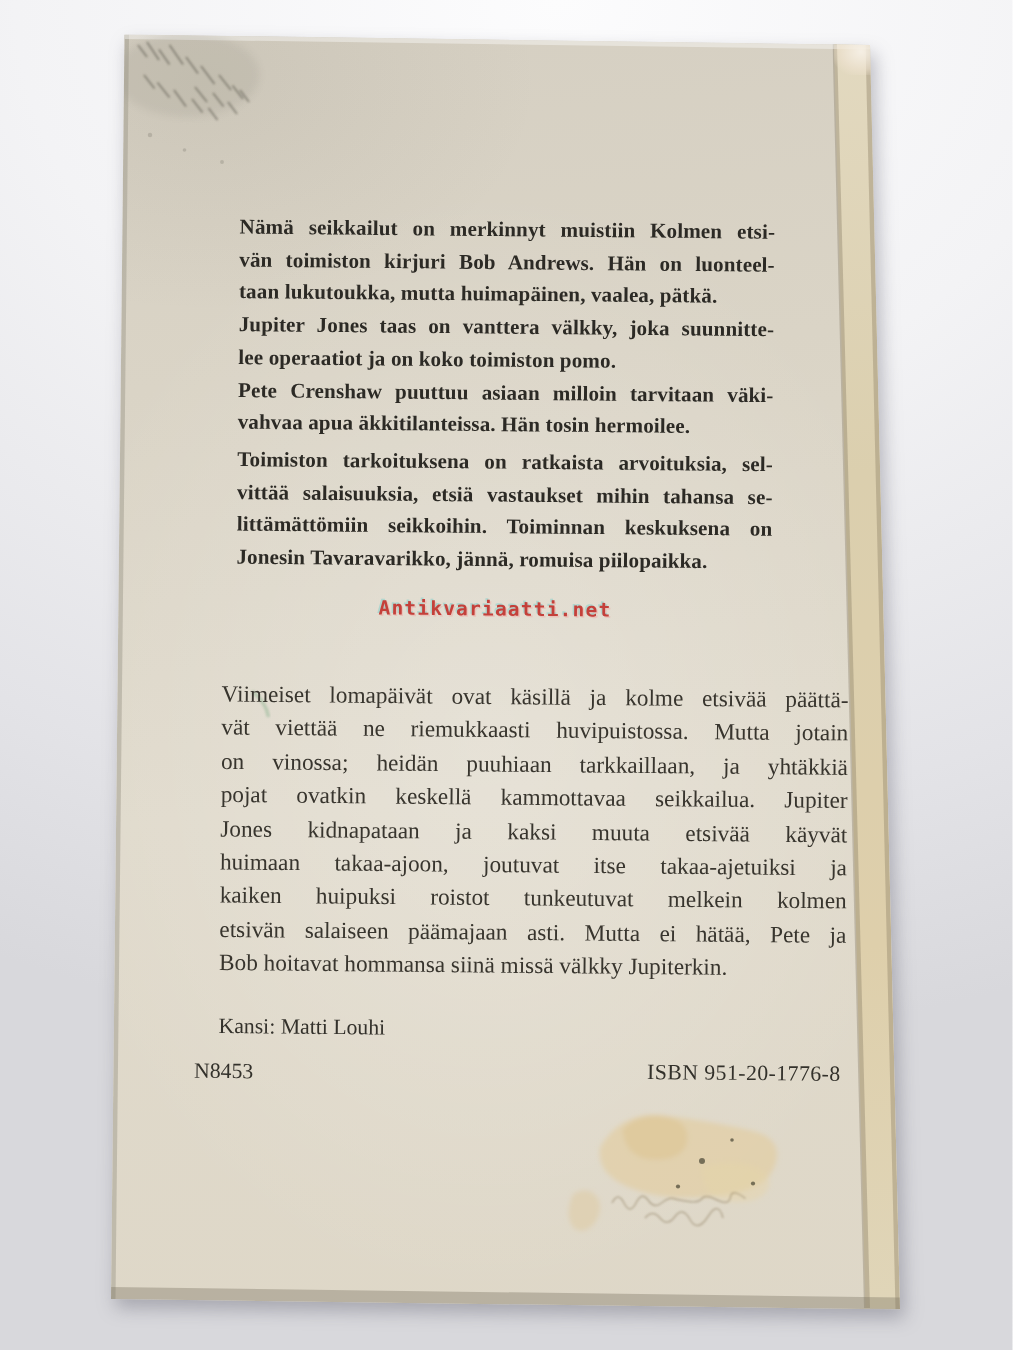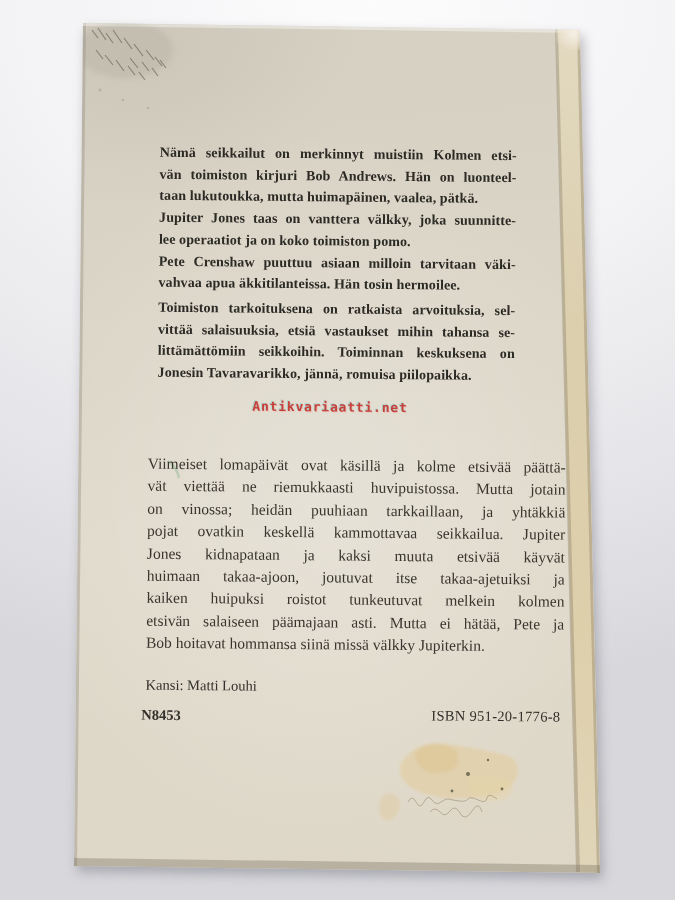--- a/index.html
+++ b/index.html
@@ -40,21 +40,21 @@
   .para .line.pend{text-align-last:left;}
   .blurb-bold{left:161px;width:357px;font-weight:700;font-size:14px;line-height:21.7px;
     color:#2c2a25;letter-spacing:0.1px;}
   .p1{top:141px;}
   .p2{top:296px;}
   .p3{left:152px;top:452px;width:418px;font-weight:400;font-size:15.5px;line-height:22.4px;color:#38352e;}
   .watermark{position:absolute;left:256px;top:397px;
     font-family:"DejaVu Sans Mono", monospace;font-size:13px;font-weight:700;letter-spacing:0.8px;
     text-shadow:-1px -1px 0 rgba(80,200,200,0.35), 1px 1px 0 rgba(255,120,120,0.25);}
   .credit{position:absolute;left:152px;top:676px;font-size:14.5px;color:#33312b;}
-  .ordercode{position:absolute;left:148px;top:706px;font-size:14.5px;color:#33312b;font-weight:bold;}
+  .ordercode{position:absolute;left:136px;top:706px;font-size:14.5px;color:#33312b;}
   .isbn{position:absolute;left:438px;top:704px;font-size:14.5px;letter-spacing:0.3px;color:#33312b;}
   svg.marks{position:absolute;inset:0;pointer-events:none;}
 </style>
 </head>
 <body>
 
 <div class="scene">
   <div class="cover-shadow-wrap">
     <div class="cover">
 

